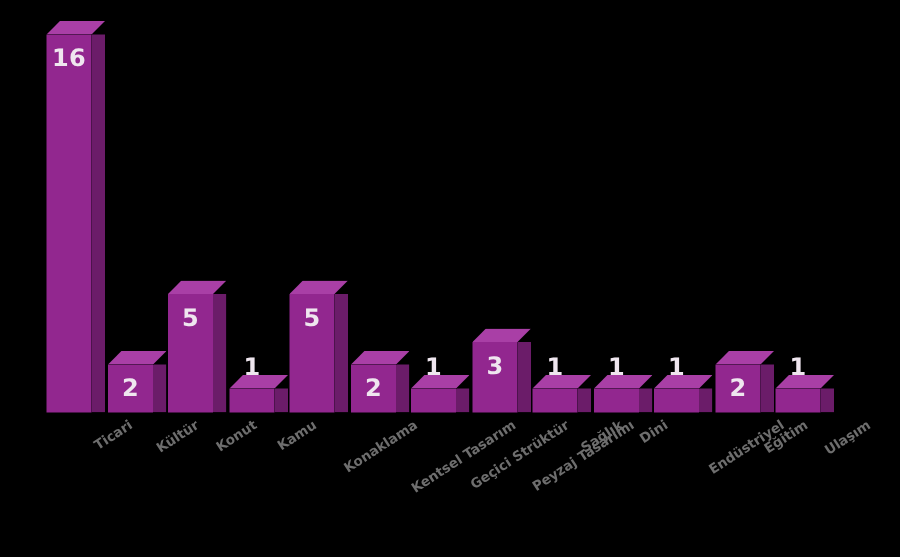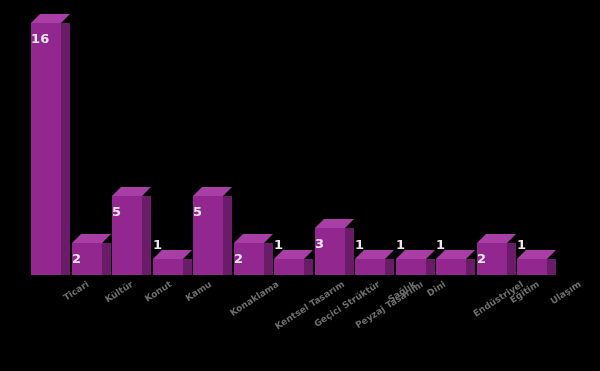--- a/index.html
+++ b/index.html
@@ -13,22 +13,22 @@
   
   .bar{position:absolute;bottom:96px;}           
   .face-front{position:absolute;left:0;bottom:0;width:30px;
               background:#92278f;}
   .face-side{position:absolute;left:30px;bottom:0;width:9px;
              background:#6b1c69;}
   .face-top{position:absolute;left:0;width:30px;height:9px;
             background:#a93fa6;}
 
   
-  .val{position:absolute;width:30px;
-       font-size:13px;font-weight:bold;color:#efe6ef;
+  .val{position:absolute;width:30px;text-align:center;
+       font-size:16px;font-weight:bold;color:#efe6ef;
        letter-spacing:.2px;line-height:12px;}
   .val.inside{top:12px;}
   .val.outside{top:-15px;}
 
   
   .cat{position:absolute;top:279px;
        font-size:9px;font-weight:bold;color:#6e6e6e;
        white-space:nowrap;
        transform-origin:right top;
        transform:rotate(-33deg);

